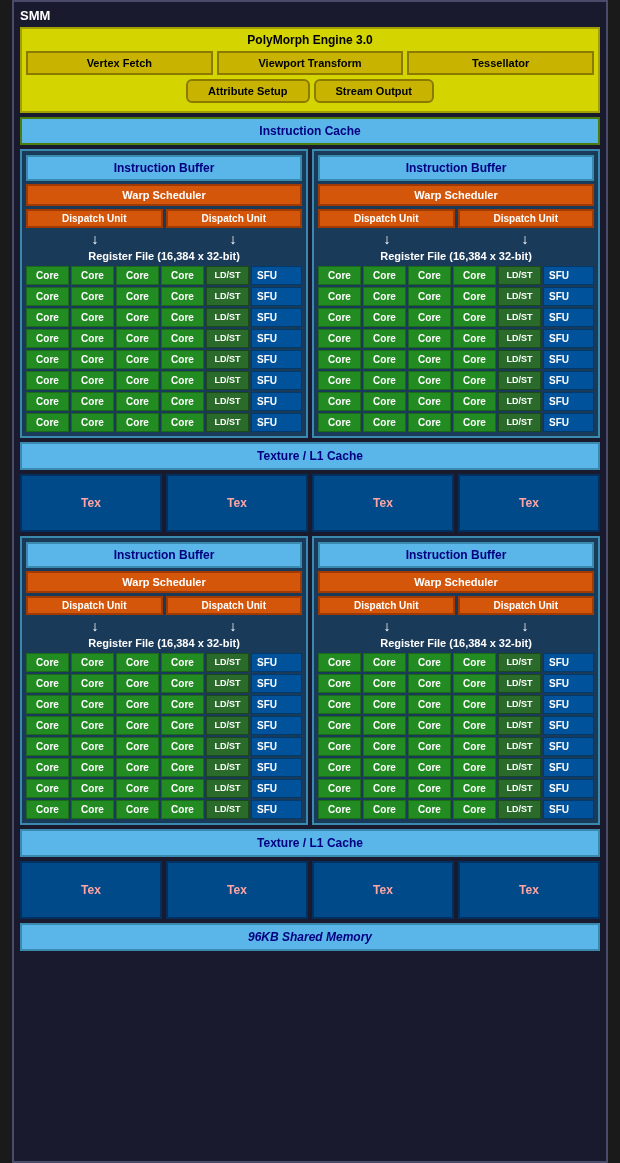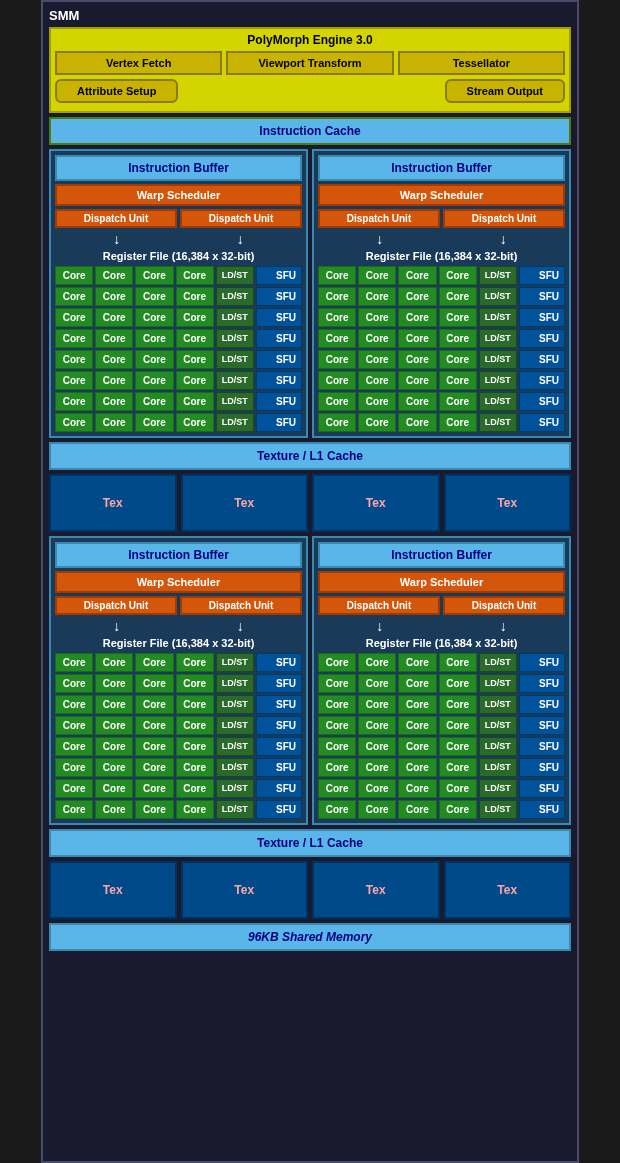--- a/index.html
+++ b/index.html
@@ -5,21 +5,21 @@
     * { box-sizing: border-box; margin: 0; padding: 0; }
     body {
       background: #1a1a1a;
       font-family: Arial, sans-serif;
       font-size: 11px;
       display: flex;
       justify-content: center;
       align-items: flex-start;
     }
     .smm-container {
-      width: 538px;
+      width: 596px;
       min-height: 1163px;
       background: #1a1a2e;
       border: 2px solid #4a4a6a;
       padding: 6px;
       position: relative;
     }
     .smm-title {
       color: white;
       font-weight: bold;
       font-size: 13px;
@@ -36,21 +36,21 @@
     .polymorph-title {
       font-weight: bold;
       font-size: 12px;
       color: #000;
       margin-bottom: 4px;
     }
     .polymorph-row {
       display: flex;
       gap: 4px;
       margin-bottom: 4px;
-      justify-content: space-between;
+      justify-content: center;
     }
     .polymorph-btn {
       background: #c8b400;
       border: 2px solid #8a7a00;
       padding: 4px 10px;
       font-size: 11px;
       font-weight: bold;
       color: #000;
       flex: 1;
       text-align: center;
@@ -160,21 +160,21 @@
       text-align: center;
       padding: 3px 1px;
       font-size: 9px;
       color: white;
       font-weight: bold;
     }
     .sfu-cell {
       flex: 1;
       background: #00529a;
       border: 1px solid #003a6a;
-      text-align: right;
+      text-align: left;
       padding: 3px 5px;
       font-size: 10px;
       color: white;
       font-weight: bold;
     }
     
     .texture-cache {
       background: #5ab5e8;
       border: 2px solid #3a8ab0;
       text-align: center;

